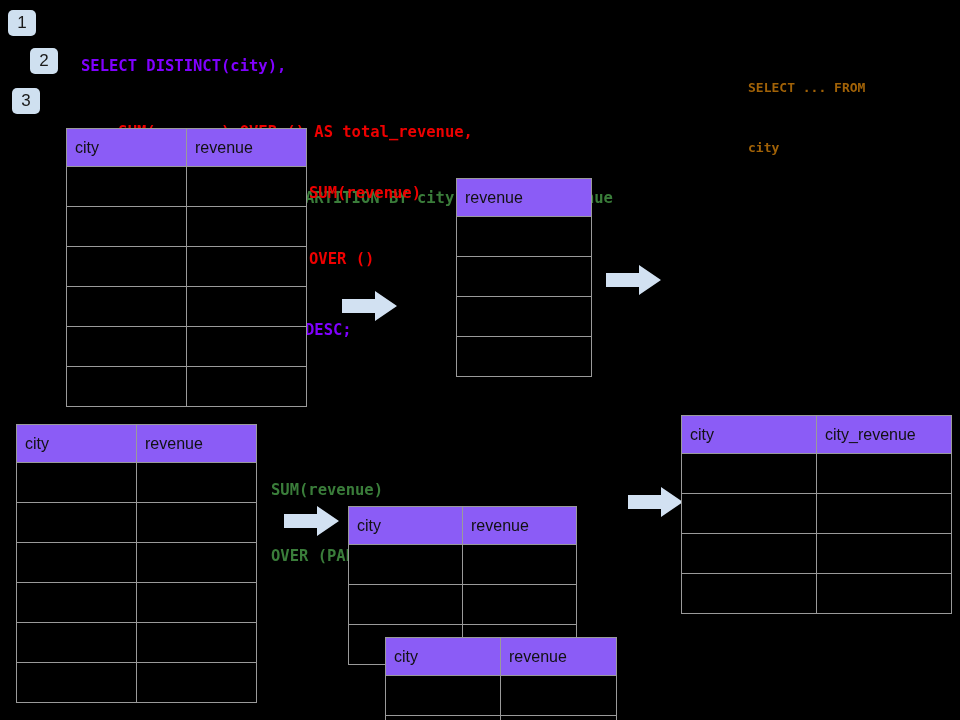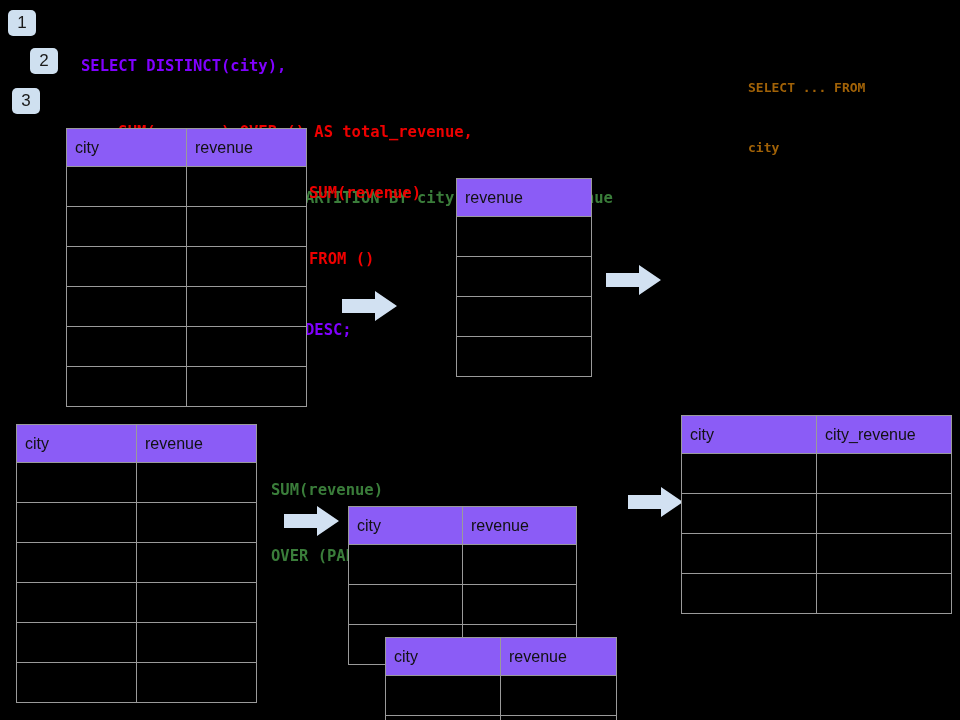--- a/index.html
+++ b/index.html
@@ -120,21 +120,21 @@
     <div class="code-line c-purple">  ORDER by city_revenue DESC;</div>
   </div>
 
   <div class="annot annot-small" style="left:748px; top:38px;">
     <div>SELECT ... FROM</div>
     <div>city</div>
   </div>
 
   <div class="annot annot-red" style="left:309px; top:138px;">
     <div>SUM(revenue)</div>
-    <div>FROM ()</div>
+    <div>OVER ()</div>
   </div>
 
   <div class="annot annot-green" style="left:271px; top:435px;">
     <div>SUM(revenue)</div>
     <div>OVER (PARTITION</div>
   </div>
 
   <table class="tbl" style="left:66px; top:128px; width:240px;">
     <colgroup>
         <col style="width:120px">

